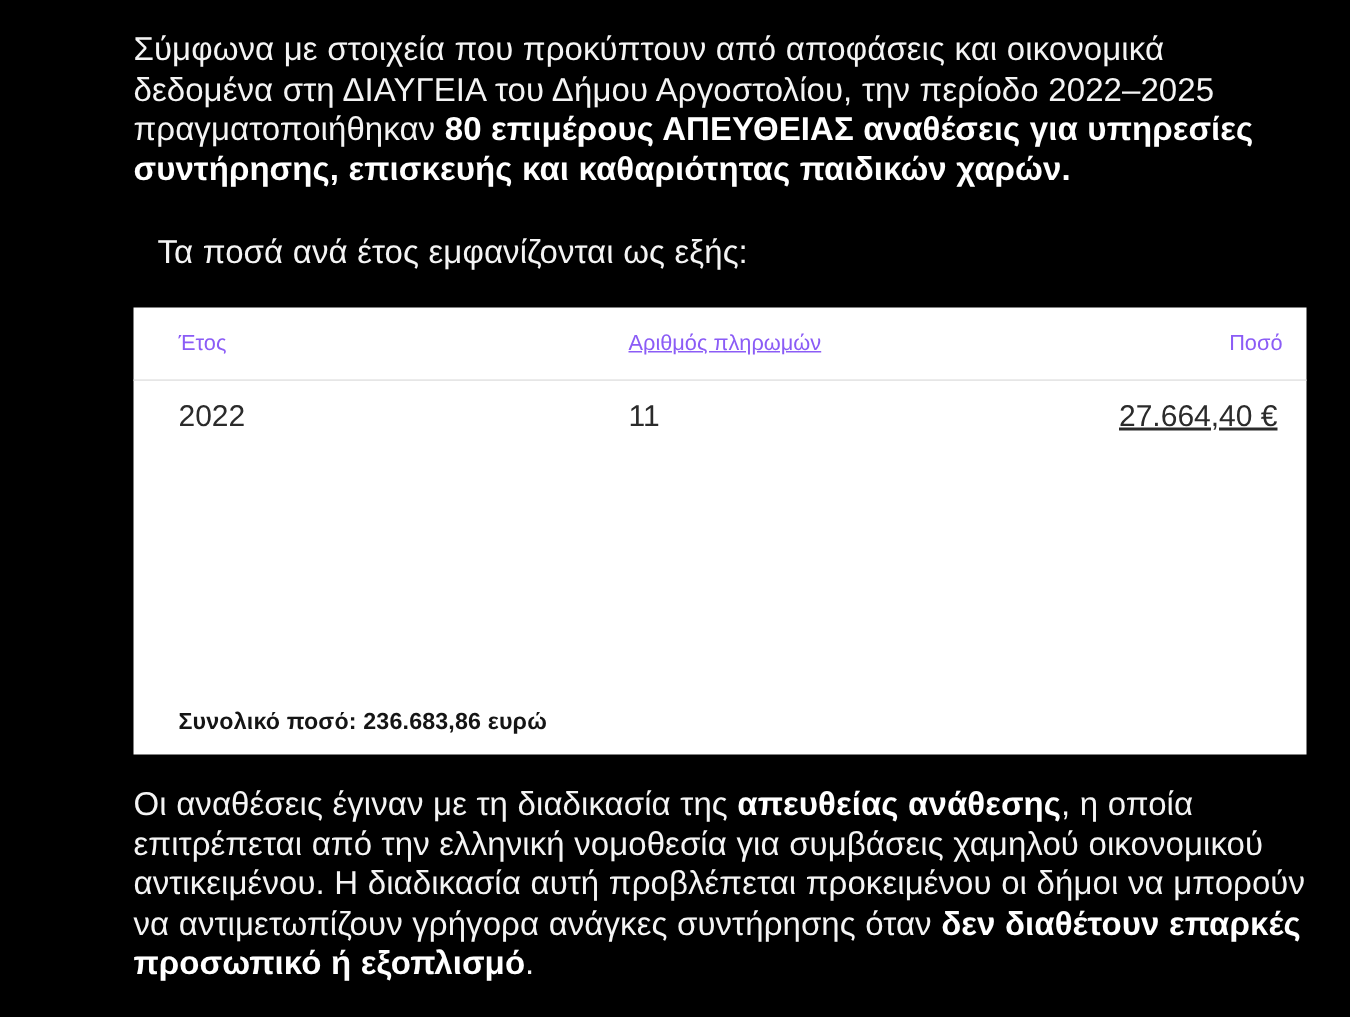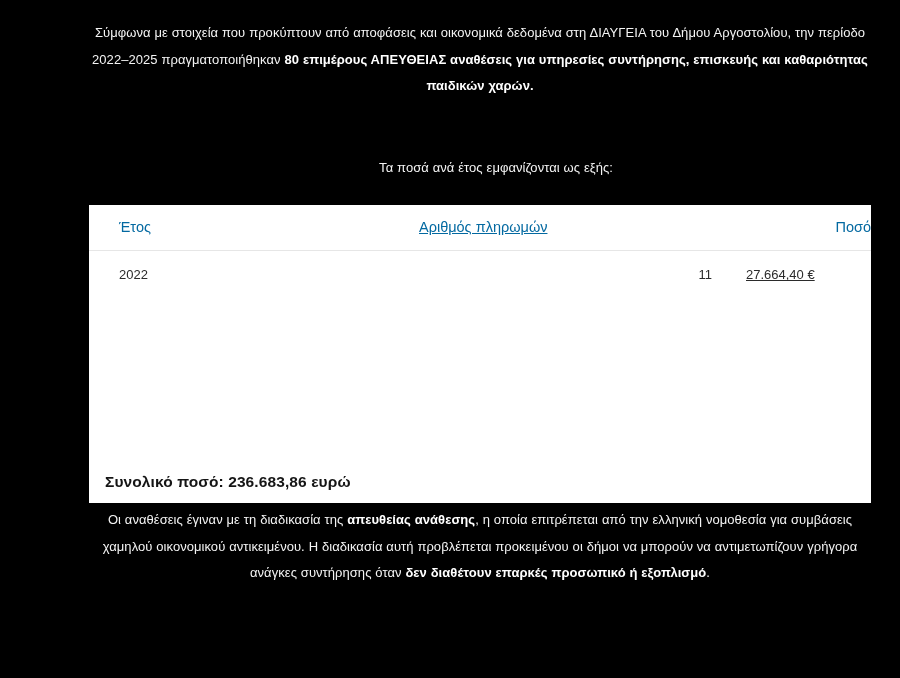--- a/index.html
+++ b/index.html
@@ -27,48 +27,47 @@
 
   .content {
     position: absolute;
     left: 89px;
     top: 0;
     width: 782px;
   }
 
   
   .para {
-    font-size: 13px;
+    font-size: 22px;
     line-height: 26.5px;
     color: #f4f4f4;
     letter-spacing: 0.05px;
     margin: 0;
     word-spacing: 0.2px;
-    text-align: center;
   }
   .para b, .para strong { font-weight: 700; color: #ffffff; }
 
   #intro-paragraph {
     position: absolute;
     left: 0;
     top: 20px;
     width: 782px;
   }
 
   #lead-in-paragraph {
     position: absolute;
     left: 16px;
     top: 155px;
     width: 782px;
   }
 
   #closing-paragraph {
     position: absolute;
     left: 0;
-    top: 507px;
+    top: 523px;
     width: 782px;
   }
 
   
   .table-card {
     position: absolute;
     left: 0;
     top: 205px;
     width: 782px;
     height: 298px;
@@ -84,47 +83,47 @@
     color: #2a2a2a;
   }
 
   table.data-table col.col-year   { width: 299px; }
   table.data-table col.col-count  { width: 324px; }
   table.data-table col.col-amount { width: 159px; }
 
   table.data-table thead th {
     text-align: left;
     font-weight: 400;
-    color: #0369a1;
+    color: #8b5cf6;
     font-size: 14.5px;
-    padding: 0;
+    padding: 16px;
     height: 45px;
     vertical-align: middle;
     border-bottom: 1px solid #e6e6e6;
   }
   table.data-table thead th:first-child { padding-left: 30px; }
   table.data-table thead th.c2 { padding-left: 31px; text-decoration: underline; }
   table.data-table thead th.c3 { padding-left: 34px; text-align: right; }
 
   table.data-table tbody td {
     padding: 0;
     height: 49px;
     vertical-align: middle;
     color: #2b2b2b;
-    font-size: 13px;
+    font-size: 20px;
     border-bottom: 1px solid #ececec;
   }
   table.data-table tbody tr:last-child td { border-bottom: none; }
   table.data-table tbody td:first-child { padding-left: 30px; }
-  table.data-table tbody td.c2 { padding-left: 31px; text-align: right; }
+  table.data-table tbody td.c2 { padding-left: 31px; }
   table.data-table tbody td.c3 { padding-left: 34px; text-decoration: underline; }
 
   .table-total {
     position: absolute;
-    left: 16px;
+    left: 30px;
     bottom: 12px;
     font-size: 15.5px;
     font-weight: 700;
     color: #151515;
     letter-spacing: 0.1px;
     white-space: nowrap;
   }
 </style>
 </head>
 <body>

